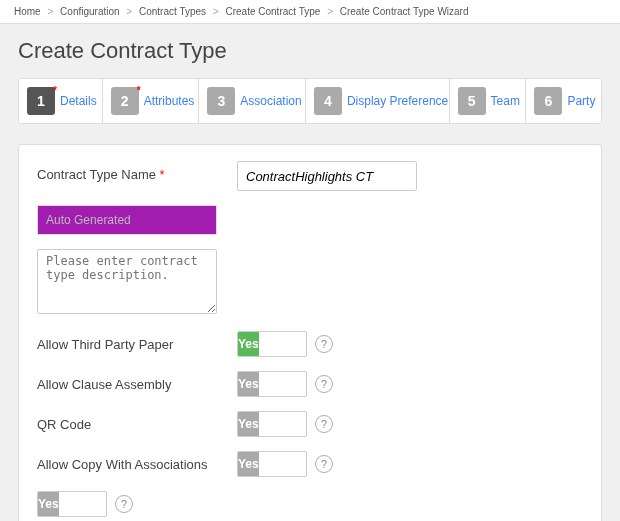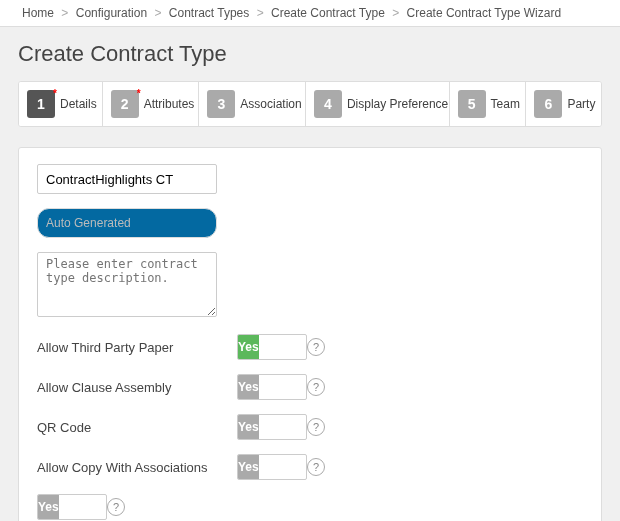--- a/index.html
+++ b/index.html
@@ -7,22 +7,22 @@
       font-family: Arial, sans-serif;
       font-size: 13px;
       background: #f0f0f0;
       color: #333;
       width: 620px;
       min-height: 521px;
     }
 
     .breadcrumb {
       background: #fff;
-      padding: 6px 22px;
-      font-size: 12px;
+      padding: 6px 14px;
+      font-size: 10px;
       color: #555;
       border-bottom: 1px solid #ddd;
     }
 
     .main-content {
       padding: 14px 18px;
     }
 
     .page-title {
       font-size: 22px;
@@ -82,21 +82,21 @@
     .step-active .step-number {
       background: #555;
     }
 
     .step-inactive .step-number {
       background: #aaa;
     }
 
     .step-label {
       font-size: 12px;
-      color: #404040;
+      color: #3b82f6;
       margin-left: 5px;
       white-space: nowrap;
     }
 
     
     .form-section {
       background: #fff;
       border: 1px solid #ddd;
       padding: 16px 18px;
       border-radius: 3px;
@@ -125,30 +125,31 @@
     }
 
     input[type="text"] {
       width: 180px;
       height: 30px;
       border: 1px solid #ccc;
       padding: 4px 8px;
       font-size: 13px;
       border-radius: 2px;
       outline: none;
+      font-style: italic;
     }
 
     .auto-generated {
       width: 180px;
       height: 30px;
       border: 1px solid #ddd;
-      background: #0369a1;
+      background: #a21caf;
       padding: 4px 8px;
       font-size: 13px;
-      border-radius: 12px;
+      border-radius: 0;
       color: #999;
       display: flex;
       align-items: center;
     }
 
     textarea {
       width: 180px;
       height: 65px;
       border: 1px solid #ccc;
       padding: 4px 8px;
@@ -156,21 +157,21 @@
       border-radius: 2px;
       resize: vertical;
       outline: none;
       color: #aaa;
     }
 
     
     .toggle-container {
       display: flex;
       align-items: center;
-      gap: 0;
+      gap: 8px;
     }
 
     .toggle {
       display: flex;
       width: 70px;
       height: 26px;
       border-radius: 2px;
       overflow: hidden;
       border: 1px solid #ccc;
     }
@@ -293,20 +294,23 @@
       <div class="step-number" style="background:#aaa;">
         <span>6</span>
       </div>
       <span class="step-label">Party</span>
     </div>
   </div>
 
   <div class="form-section">
 
     <div class="form-row">
+      <div class="form-label">
+        <span>Contract Type Name</span> <span class="required">*</span>
+      </div>
       <div class="form-control">
         <input type="text" value="ContractHighlights CT" style="">
       </div>
     </div>
 
     <div class="form-row">
       <div class="form-control">
         <div class="auto-generated">
           <span style="color:#bbb;font-size:12px;">Auto Generated</span>
         </div>

